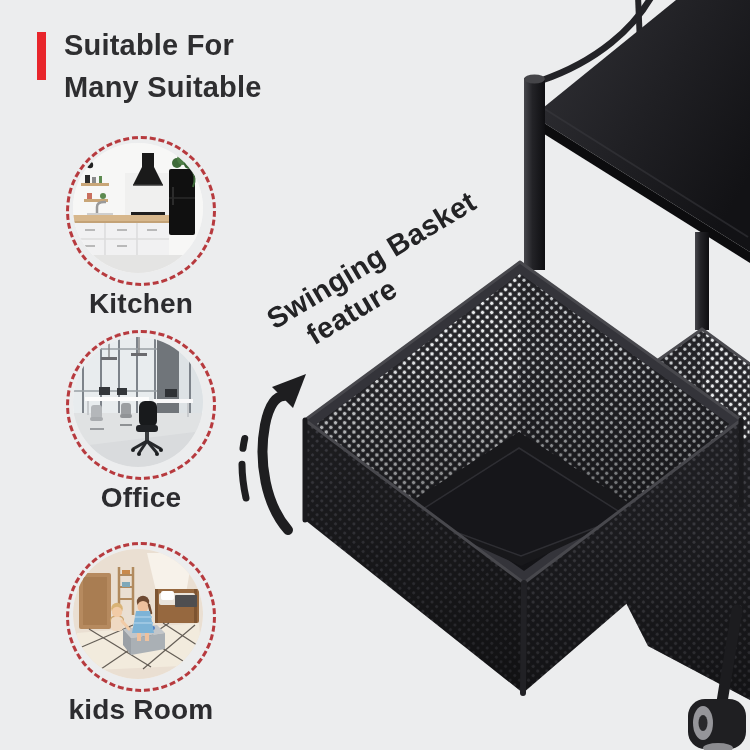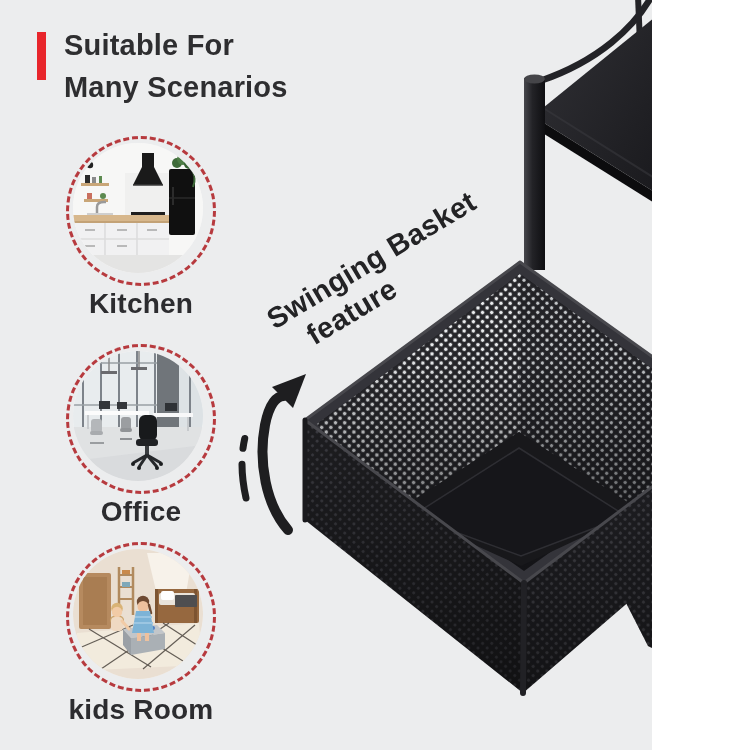--- a/index.html
+++ b/index.html
@@ -1,17 +1,17 @@
 <!DOCTYPE html>
 <html><head>
 <meta charset="utf-8">
 <style>
   html,body{margin:0;padding:0;background:#ffffff;}
   .canvas{
-    position:relative;width:652px;height:750px;overflow:hidden;
+    position:relative;width:750px;height:750px;overflow:hidden;
     background:#ecedee;
     font-family:"Liberation Sans", sans-serif;
   }
   
   .accent-bar{position:absolute;left:37px;top:32px;width:9px;height:48px;background:#e8252b;}
   .heading{position:absolute;left:64px;top:24px;color:#2e2e30;font-size:29px;line-height:42px;font-weight:700;letter-spacing:.2px;}
   
   .scenario{position:absolute;left:31px;width:220px;display:flex;flex-direction:column;align-items:center;}
   .ring{width:136px;height:136px;border:3px dashed #b73a3e;border-radius:50%;padding:4px;box-sizing:content-box;}
   .photo{width:130px;height:130px;border-radius:50%;overflow:hidden;background:#f6f6f6;}
@@ -133,21 +133,21 @@
     <g>
       <path d="M246,498 C238,462 242,432 258,406" fill="none" stroke="#1e1e20" stroke-width="7" stroke-linecap="round" stroke-dasharray="34 16 10 80"></path>
       <path d="M288,530 C266,505 258,462 265,425 C269,405 276,396 284,396" fill="none" stroke="#1e1e20" stroke-width="10" stroke-linecap="round"></path>
       <polygon points="306,374 272,387 293,408" fill="#1e1e20"></polygon>
     </g>
   </svg>
 
   <div class="accent-bar"></div>
   <div class="heading">
     <div>Suitable For</div>
-    <div>Many Scenarios</div>
+    <div>Many Suitable</div>
   </div>
 
   <div class="scenario" style="top:136px">
     <div class="ring">
       <div class="photo">
         <svg width="130" height="130" viewBox="0 0 130 130">
           <rect width="130" height="130" fill="#f7f7f6"></rect>
           <rect x="0" y="112" width="130" height="18" fill="#e4e4e3"></rect>
           <rect x="52" y="30" width="46" height="42" fill="#f0f0ef"></rect>
           <rect x="8" y="40" width="28" height="3" fill="#c9a678"></rect>
@@ -182,21 +182,21 @@
           <rect x="44" y="86" width="10" height="2" fill="#b9b9b9"></rect>
           <rect x="74" y="86" width="10" height="2" fill="#b9b9b9"></rect>
           <rect x="12" y="102" width="10" height="2" fill="#b9b9b9"></rect>
           <rect x="44" y="102" width="10" height="2" fill="#b9b9b9"></rect>
         </svg>
       </div>
     </div>
     <div class="scenario-label">Kitchen</div>
   </div>
 
-  <div class="scenario" style="top:344px">
+  <div class="scenario" style="top:330px">
     <div class="ring">
       <div class="photo">
         <svg width="130" height="130" viewBox="0 0 130 130">
           <rect width="130" height="130" fill="#f2f3f4"></rect>
           <rect x="0" y="0" width="130" height="76" fill="#e8ecee"></rect>
           <g stroke="#7d838a" stroke-width="2">
             <line x1="10" y1="0" x2="10" y2="76"></line>
               <line x1="28" y1="0" x2="28" y2="76"></line>
             <line x1="46" y1="0" x2="46" y2="76"></line>
               <line x1="64" y1="0" x2="64" y2="76"></line>

